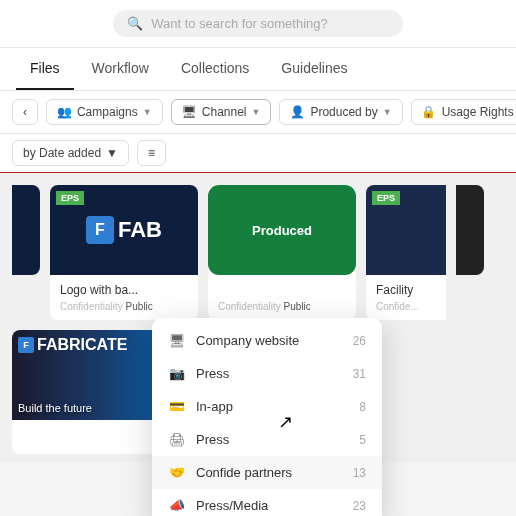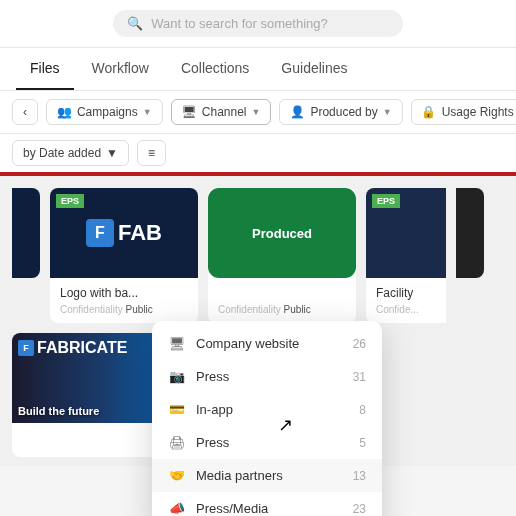--- a/index.html
+++ b/index.html
@@ -270,21 +270,21 @@
     <span class="chevron-down">▼</span>
   </div>
   <div class="filter-btn">
     <span class="filter-icon">🔒</span>
     <span>Usage Rights</span>
 
   </div>
 
 </div>
 
-<div style="background:#fff; border-bottom:4px solid #b91c1c; display:flex; align-items:center; padding:6px 12px; gap:8px;">
+<div style="background:#fff; border-bottom:1px solid #b91c1c; display:flex; align-items:center; padding:6px 12px; gap:8px;">
   <div class="sort-btn">
     <span>by Date added</span>
     <span>▼</span>
   </div>
   <div class="sort-btn">
     <span>≡</span>
   </div>
 </div>
 
 <div class="content-area" style="height: 290px;">
@@ -334,21 +334,21 @@
       </div>
     </div>
   </div>
 
   <div style="background:#222; border-radius:0 8px 8px 0; width:28px; height:90px;"></div>
 
   <div class="card">
     <div class="card-thumb" style="background: linear-gradient(135deg, #0d1f3c 0%, #1a3a6a 100%); position:relative;">
 
       <div style="width:100%; height:100%; background: linear-gradient(to right, #1a1a2e 0%, #1a3a6a 60%, #0d5a9e 100%); display:flex; align-items:flex-end; padding:6px;">
-        <span style="color:#fff; font-size:11px; font-weight:bold; text-shadow: 0 1px 3px rgba(0,0,0,0.7);">Build the future</span>
+        <span style="color:#fff; font-size:11px; font-weight:normal; text-shadow: 0 1px 3px rgba(0,0,0,0.7);">Build the future</span>
       </div>
 
       <div style="position:absolute; top:6px; left:6px; display:flex; align-items:center; gap:3px;">
         <div style="width:16px; height:16px; background:#2e7fd4; border-radius:2px; display:flex; align-items:center; justify-content:center; font-size:9px; color:#fff; font-weight:900;">F</div>
         <span style="color:#fff; font-size:16px; font-weight:700;">FABRICATE</span>
       </div>
     </div>
     <div class="card-info">
       <div class="card-title">&nbsp;</div>
     </div>
@@ -382,21 +382,21 @@
         <div class="dropdown-item">
           <div class="dropdown-item-left">
             <span class="dropdown-item-icon">🖨</span>
             <span class="dropdown-item-label">Press</span>
           </div>
           <span class="dropdown-item-count">5</span>
         </div>
         <div class="dropdown-item highlighted">
           <div class="dropdown-item-left">
             <span class="dropdown-item-icon">🤝</span>
-            <span class="dropdown-item-label">Media partners</span>
+            <span class="dropdown-item-label">Confide partners</span>
           </div>
           <span class="dropdown-item-count">13</span>
         </div>
         <div class="dropdown-item">
           <div class="dropdown-item-left">
             <span class="dropdown-item-icon">📣</span>
             <span class="dropdown-item-label">Press/Media</span>
           </div>
           <span class="dropdown-item-count">23</span>
         </div>

